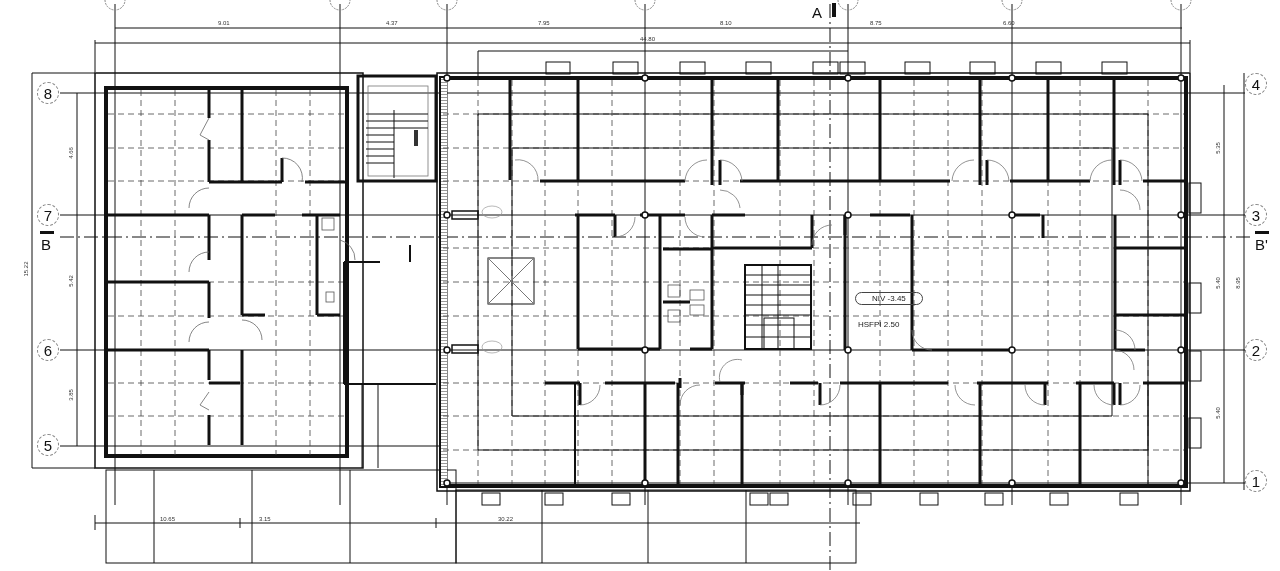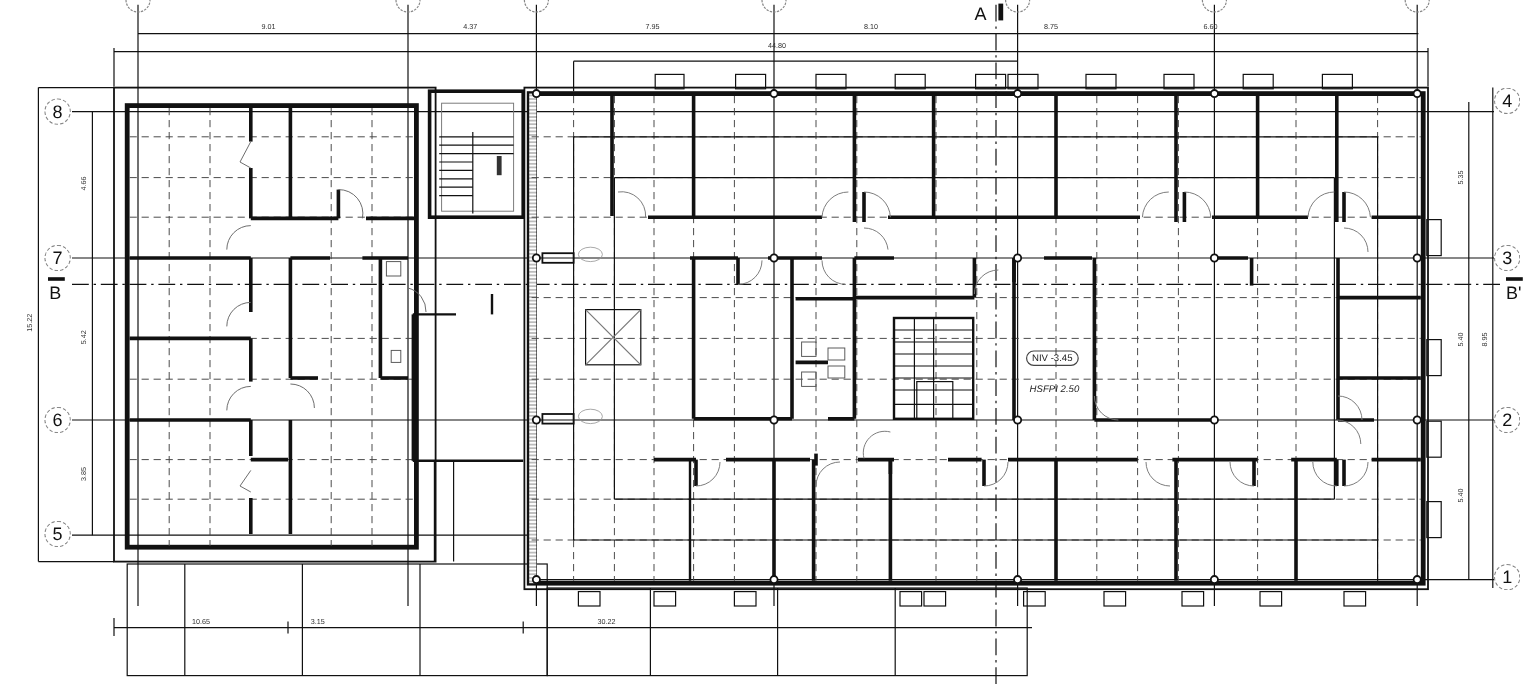--- a/index.html
+++ b/index.html
@@ -4,21 +4,21 @@
 <style>
   html,body{margin:0;padding:0;background:#ffffff;}
   body{width:1280px;height:571px;overflow:hidden;position:relative;font-family:"Liberation Sans",sans-serif;}
   svg{position:absolute;left:0;top:0;}
   .lbl{position:absolute;font-family:"Liberation Sans",sans-serif;color:#222;white-space:nowrap;}
   .dim{font-size:6px;color:#333;}
   .dimv{font-size:6px;color:#333;transform:rotate(-90deg);transform-origin:center;}
   .bubble{position:absolute;width:20px;height:20px;border:1px dashed #888;border-radius:50%;display:flex;align-items:center;justify-content:center;font-size:15px;color:#111;background:#fff;}
   .sect{position:absolute;font-size:15px;color:#111;}
   .tag{position:absolute;font-size:8px;color:#222;}
-  .tagbox{border:1px solid #444;border-radius:7px;padding:1px 4px;}
+  .tagbox{border:1px solid #444;border-radius:7px;padding:1px 16px;}
 </style>
 </head>
 <body>
 
 <svg width="1280" height="571" viewBox="0 0 1280 571">
   <defs>
     <pattern id="hatch" width="3" height="3" patternUnits="userSpaceOnUse">
       <rect width="3" height="3" fill="#fff"></rect>
       <line x1="0" y1="1.5" x2="3" y2="1.5" stroke="#555" stroke-width="0.6"></line>
     </pattern>
@@ -450,13 +450,13 @@
 <div class="lbl dimv" style="left:1212px;top:145px;">5.35</div>
 <div class="lbl dimv" style="left:1212px;top:280px;">5.40</div>
 <div class="lbl dimv" style="left:1212px;top:410px;">5.40</div>
 <div class="lbl dimv" style="left:1232px;top:280px;">8.95</div>
 
 <div class="lbl dim" style="left:160px;top:516px;">10.65</div>
 <div class="lbl dim" style="left:259px;top:516px;">3.15</div>
 <div class="lbl dim" style="left:498px;top:516px;">30.22</div>
 
 <div class="tag" style="left:855px;top:294px;"><span class="tagbox">NIV -3.45</span></div>
-<div class="tag" style="left:858px;top:320px;font-style:italic;">HSFPI 2.50</div>
+<div class="tag" style="left:858px;top:320px;">HSFPI 2.50</div>
 
 </body></html>

